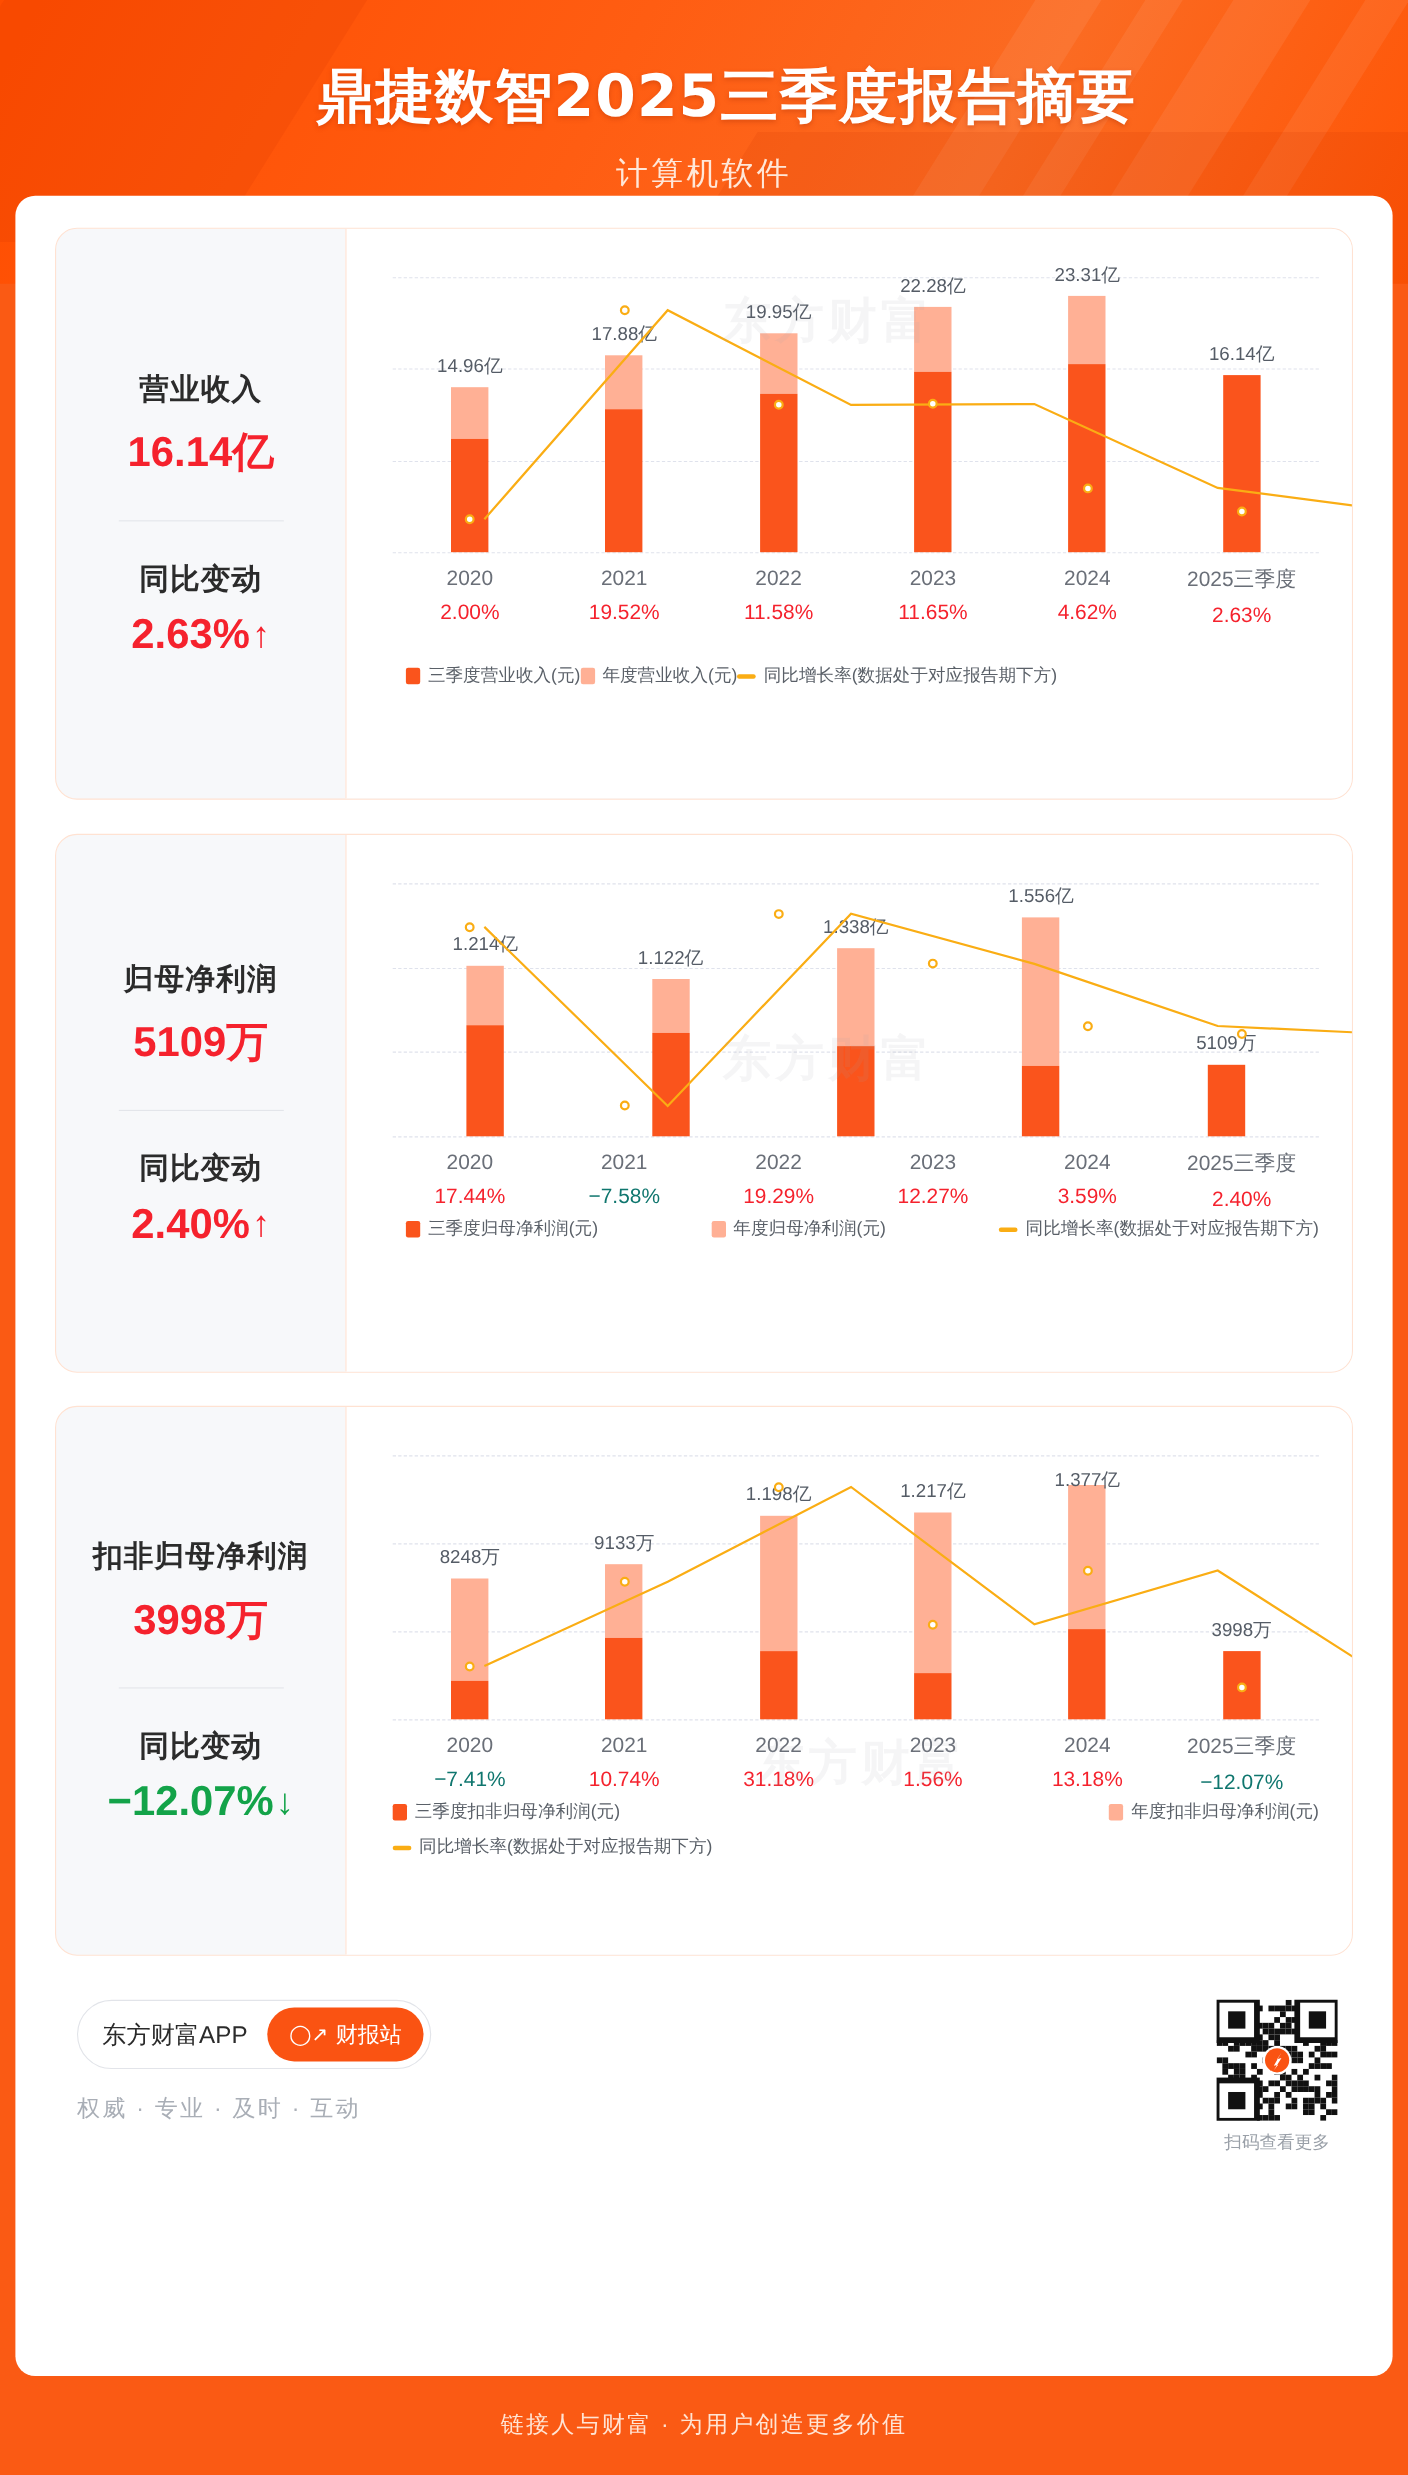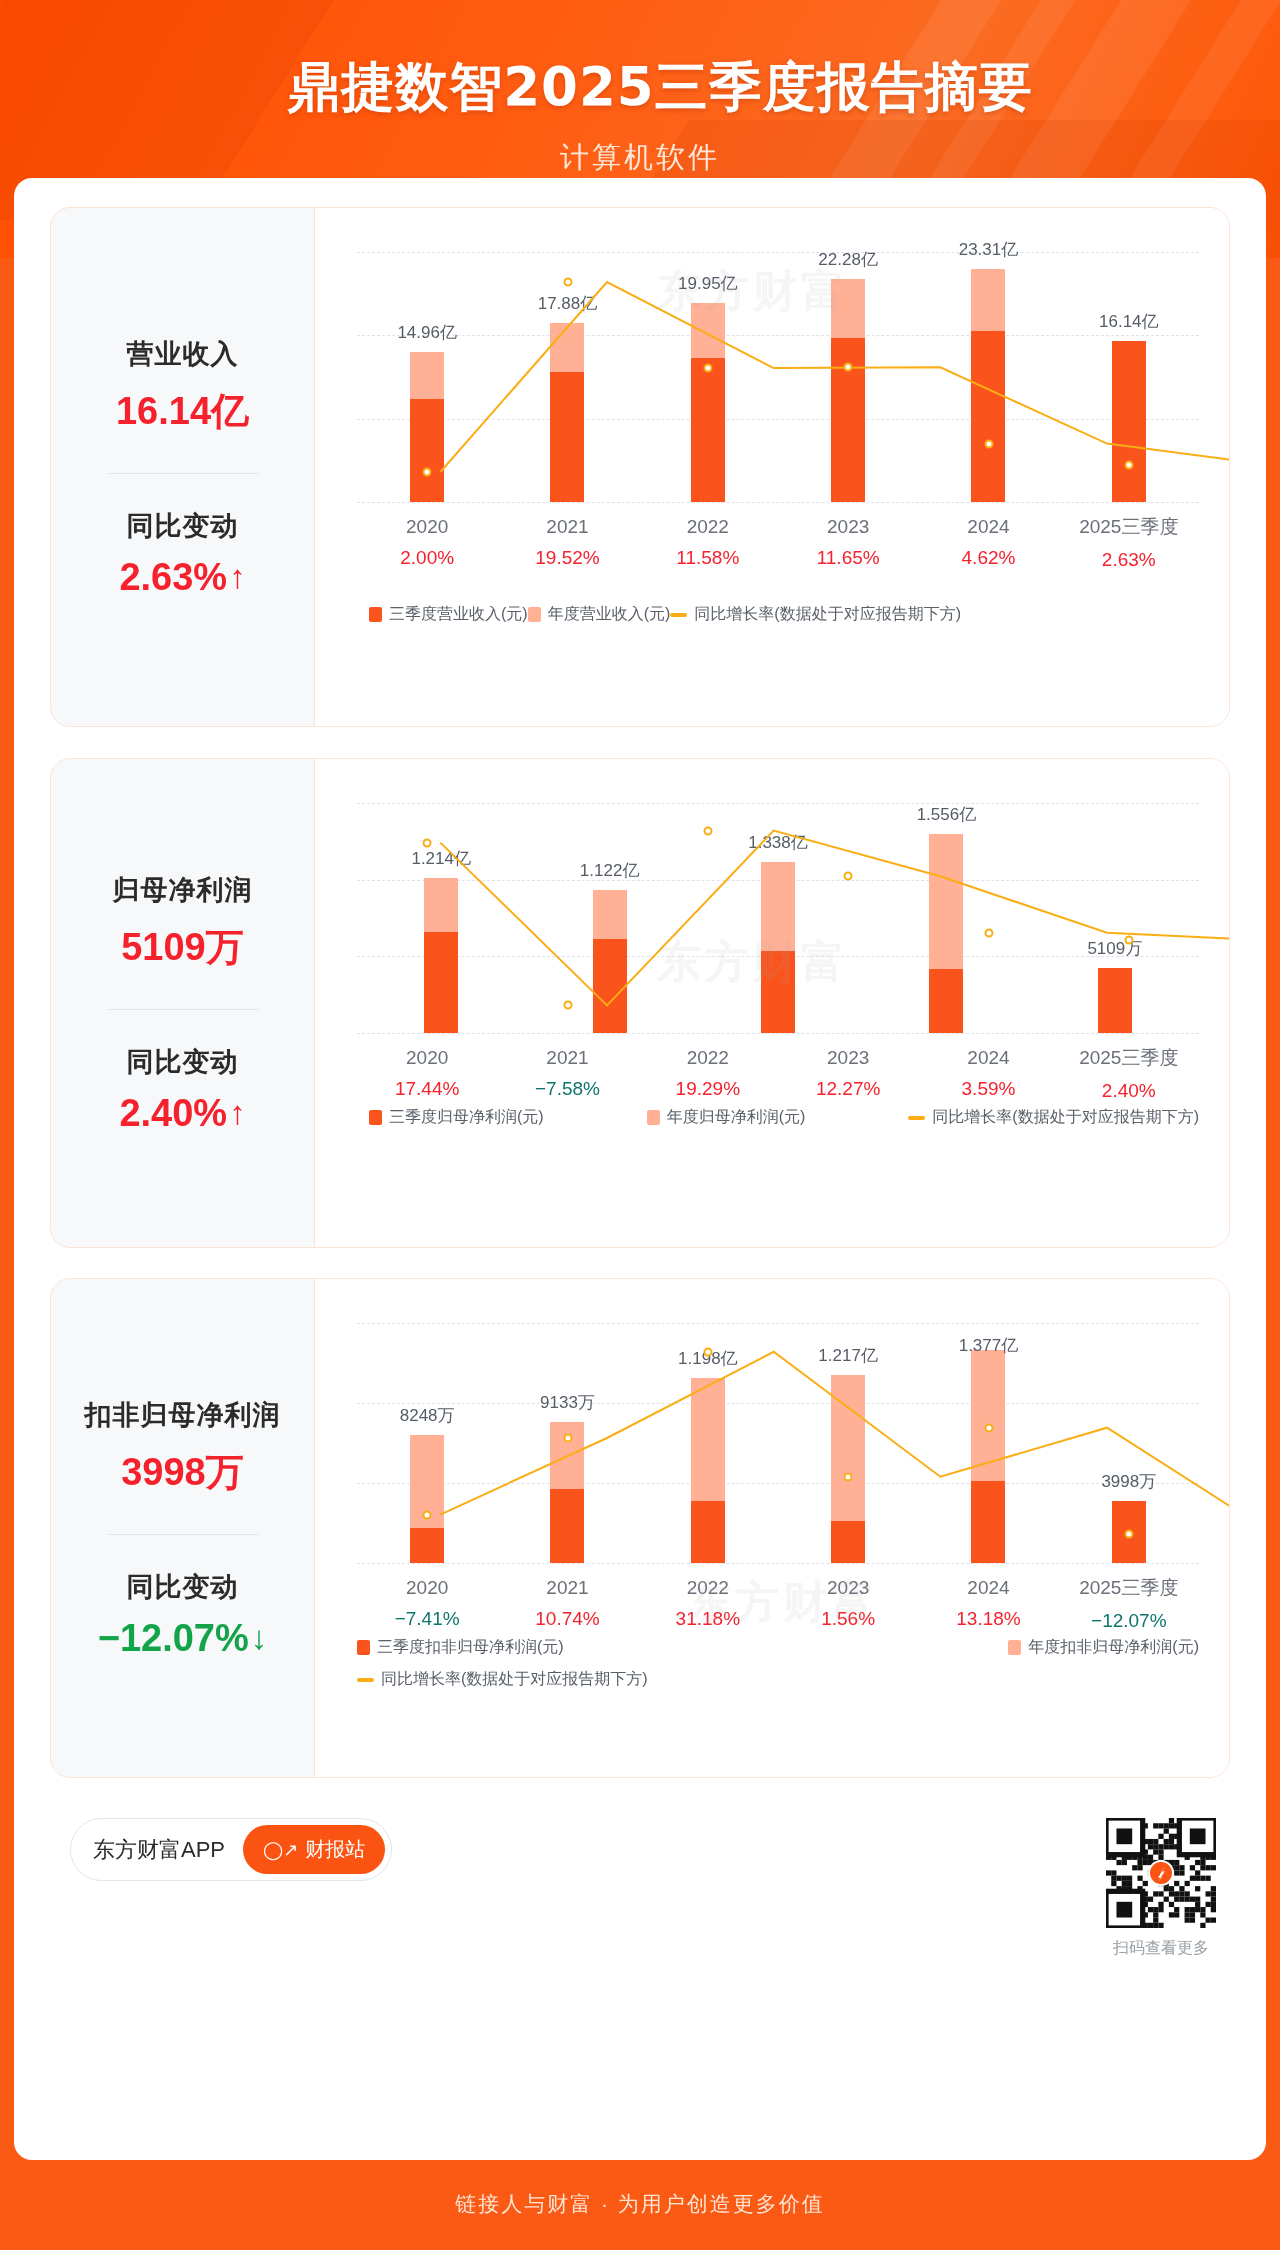--- a/index.html
+++ b/index.html
@@ -482,20 +482,21 @@
       </div>
 
     <div class="footer-block">
       <div class="app-pill">
         <span class="app-name">东方财富APP</span>
         <span class="app-btn">
           <span class="mag">◯↗</span>
           <span>财报站</span>
         </span>
       </div>
+      <div class="slogan">权威 · 专业 · 及时 · 互动</div>
 
       <div class="qr-wrap">
         <div class="qr" id="qr-canvas"><svg width="110" height="110" viewBox="0 0 110 110">
               <rect x="62.86" y="0.00" width="5.24" height="5.24" fill="#111"></rect>
               <rect x="36.67" y="5.24" width="5.24" height="5.24" fill="#111"></rect>
               <rect x="47.14" y="5.24" width="5.24" height="5.24" fill="#111"></rect>
               <rect x="52.38" y="5.24" width="5.24" height="5.24" fill="#111"></rect>
               <rect x="57.62" y="5.24" width="5.24" height="5.24" fill="#111"></rect>
               <rect x="62.86" y="5.24" width="5.24" height="5.24" fill="#111"></rect>
               <rect x="68.10" y="5.24" width="5.24" height="5.24" fill="#111"></rect>

